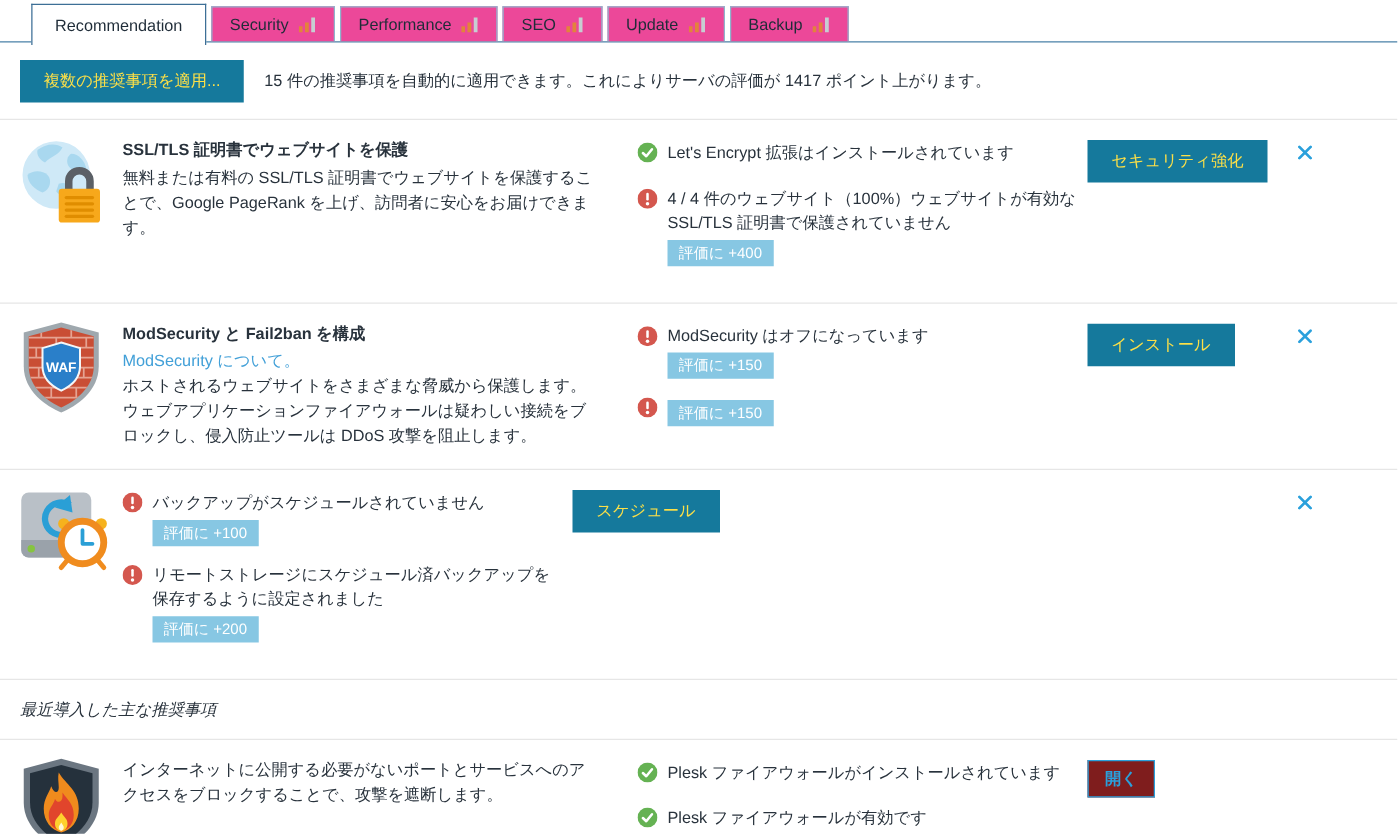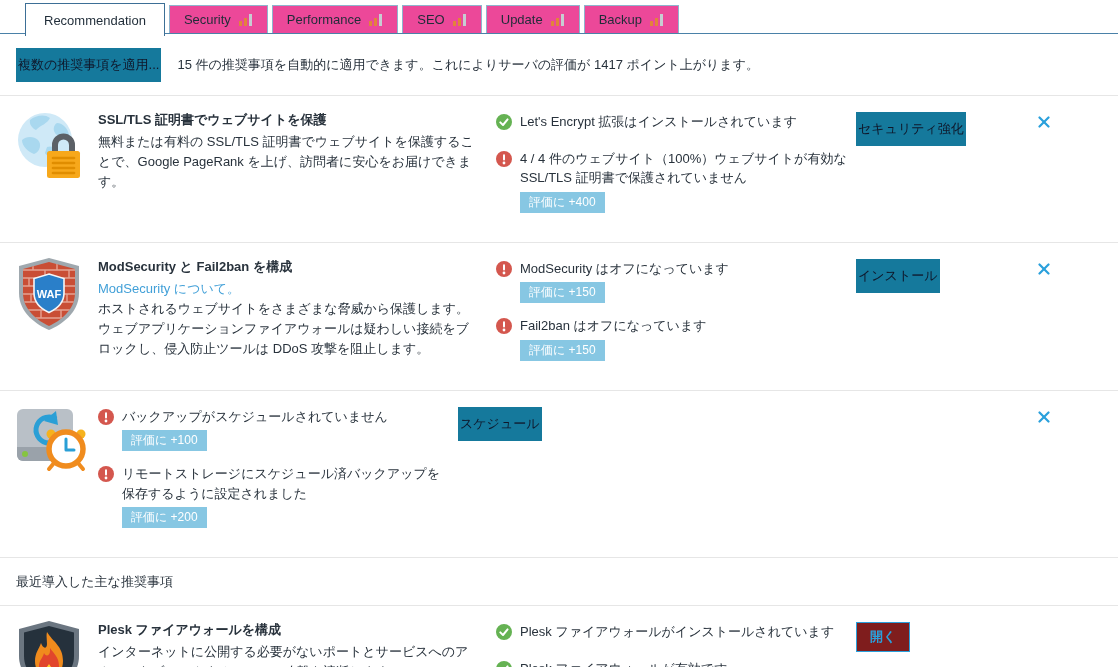--- a/index.html
+++ b/index.html
@@ -21,44 +21,44 @@
     color:#1f2c38;cursor:pointer;white-space:nowrap;position:relative;
   }
   .tab.active{
     height:33px;background:#fff;border:1px solid #3d6f96;border-bottom:none;
     margin-bottom:-3px;z-index:2;padding:0 18px;
   }
   .tab-chart svg{display:block;}
   
   .actionbar{display:flex;align-items:center;gap:16px;padding:14px 16px 13px;}
   .btn-primary{
-    background:var(--primary);color:#0f172a;border:none;padding:8px 2px;
+    background:var(--primary);color:#fde047;border:none;padding:8px 19px;
     font-size:13px;font-family:inherit;cursor:pointer;white-space:nowrap;
   }
   
   .card{display:flex;align-items:flex-start;padding:14px 16px 16px;border-top:1px solid var(--divider);}
   .card-icon{width:70px;height:72px;flex:none;margin-right:12px;}
   .card-icon svg{display:block;}
-  .card-text{width:382px;flex:none;margin-right:16px;line-height:1.55;}
+  .card-text{width:382px;flex:none;margin-right:30px;line-height:1.55;}
   .card-title{font-weight:bold;margin-bottom:2px;}
   .card-link{color:var(--link);cursor:pointer;}
   .card-status{width:352px;flex:none;padding-top:2px;}
   .status-item{display:flex;gap:8px;margin-bottom:13px;line-height:1.5;}
   .status-icon{flex:none;margin-top:2px;}
   .status-badge{
     display:inline-block;background:var(--badge);color:#fff;
     padding:1px 9px 2px;font-size:12px;margin-top:4px;
   }
   .card-action{flex:none;width:108px;margin-left:8px;padding-top:2px;}
   .btn-outline{
     background:#7f1d1d;color:var(--close);border:1px solid var(--close);
     padding:5px 13px;font-size:13px;font-family:inherit;cursor:pointer;font-weight:bold;
   }
   .card-close{margin-left:auto;margin-right:52px;padding-top:6px;cursor:pointer;flex:none;}
-  .section-heading{padding:15px 16px 14px;border-top:1px solid var(--divider);}
+  .section-heading{padding:15px 16px 14px;border-top:1px solid var(--divider);font-style:italic;}
 </style>
 </head>
 <body>
 
 <div class="tabbar">
   <div class="tab active">
     <span>Recommendation</span>
   </div>
   <div class="tab">
     <span>Security</span>
@@ -221,21 +221,20 @@
         <span class="status-badge">評価に +150</span>
       </div>
     </div>
     <div class="status-item">
       <span class="status-icon"><svg width="16" height="16" viewBox="0 0 16 16">
             <circle cx="8" cy="8" r="8" fill="#d4574e"></circle>
             <rect x="7" y="3.2" width="2" height="6.2" rx="1" fill="#fff"></rect>
             <circle cx="8" cy="12" r="1.4" fill="#fff"></circle>
           </svg></span>
       <div>
-        <div>Fail2ban はオフになっています</div>
         <span class="status-badge">評価に +150</span>
       </div>
     </div>
   </div>
   <div class="card-action">
     <button class="btn-primary">インストール</button>
   </div>
   <div class="card-close">
     <svg width="12" height="12" viewBox="0 0 12 12">
         <g stroke="#2aa0dc" stroke-width="2.2" stroke-linecap="round">
@@ -306,21 +305,20 @@
     <svg width="66" height="74" viewBox="0 0 64 74">
       <path d="M32 1 L62 9 V36 C62 56 44 68 32 73 C20 68 2 56 2 36 V9 Z" fill="#6b7681"></path>
       <path d="M32 6 L57 12.5 V36 C57 52.5 43 63.5 32 68.5 C21 63.5 7 52.5 7 36 V12.5 Z" fill="#25313c"></path>
       <path d="M30 12 C36 22 46 26 46 41 C46 51 40 58 32 60 C24 58 18 51 18 41 C18 33 22 29 24 23 C26 29 30 29 30 24 C30 20 29 16 30 12Z" fill="#f08b1d"></path>
       <path d="M33 28 C37 34 42 37 42 46 C42 53 38 57.5 32 58.5 C26 57.5 22 53 22 46 C22 40 26 38 27 33 C28.5 37 33 36 33 31Z" fill="#e1452c"></path>
       <path d="M32 44 C34.5 48 37 49 37 53 C37 56.5 35 58.5 32 58.5 C29 58.5 27 56.5 27 53 C27 49 29.5 48 32 44Z" fill="#fed12e"></path>
       <path d="M32 52 C33 54 34 54.5 34 56 C34 57.5 33 58.5 32 58.5 C31 58.5 30 57.5 30 56 C30 54.5 31 54 32 52Z" fill="#fff8d9"></path>
     </svg>
   </div>
   <div class="card-text">
-    <div class="card-title">Plesk ファイアウォールを構成</div>
     <div>インターネットに公開する必要がないポートとサービスへのアクセスをブロックすることで、攻撃を遮断します。</div>
   </div>
   <div class="card-status">
     <div class="status-item">
       <span class="status-icon"><svg width="16" height="16" viewBox="0 0 16 16">
             <circle cx="8" cy="8" r="8" fill="#65b253"></circle>
             <path d="M4.3 8.4 L7 11 L11.6 5.4" stroke="#fff" stroke-width="2" fill="none" stroke-linecap="round" stroke-linejoin="round"></path>
           </svg></span>
       <div>
           <div>Plesk ファイアウォールがインストールされています</div>

